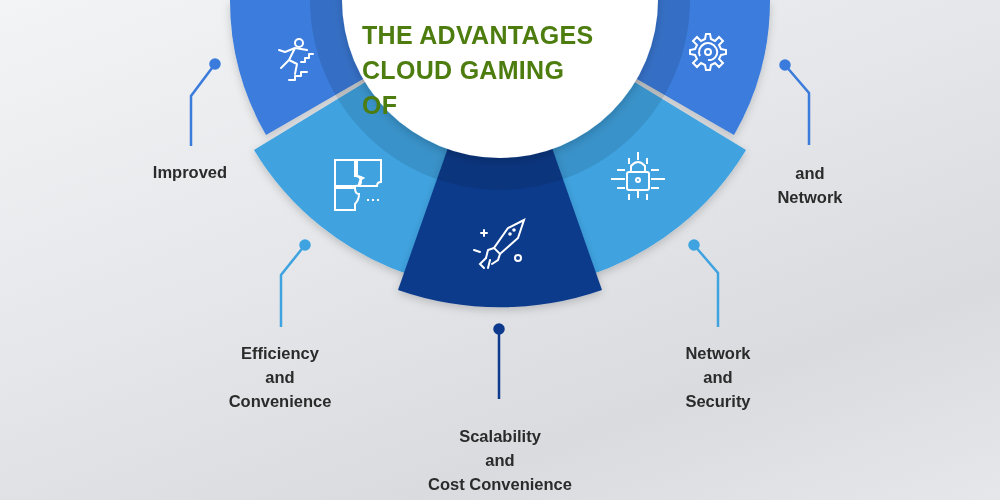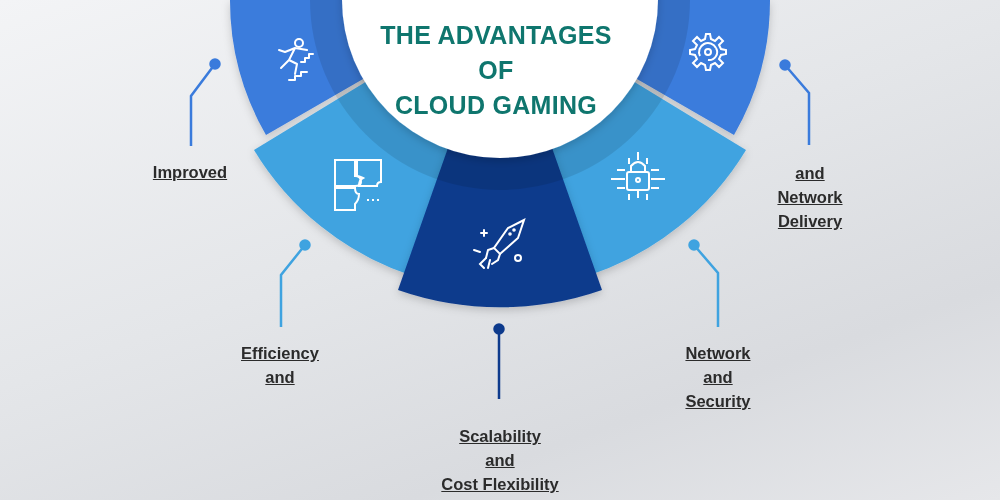--- a/index.html
+++ b/index.html
@@ -3,29 +3,29 @@
   <meta charset="utf-8">
   <style>
     html, body { margin: 0; padding: 0; }
     body {
       width: 1000px; height: 500px; overflow: hidden; position: relative;
       background: linear-gradient(160deg, #f3f4f6 0%, #e4e6e9 45%, #d9dbdf 75%, #e6e7ea 100%);
       font-family: "Liberation Sans", sans-serif;
     }
     #diagram { position: absolute; left: 0; top: 0; }
     .title {
-      position: absolute; left: 346px; width: 300px; top: 18px;
-      text-align: center; color: #0f766e; font-weight: bold;
+      position: absolute; left: 362px; width: 300px; top: 18px;
+      color: #4d7c0f; font-weight: bold;
       font-size: 25px; line-height: 35px; letter-spacing: 0.3px;
     }
     .label {
       position: absolute; text-align: center; color: #2b2b2b;
       font-weight: bold; font-size: 16.5px; line-height: 24px;
     }
-    .label span { display: block; text-decoration: underline; }
+    .label span { display: block; }
   </style>
 </head>
 <body>
 
 <svg id="diagram" width="1000" height="500" viewBox="0 0 1000 500">
   <defs>
     <filter id="shadow" x="-20%" y="-20%" width="140%" height="140%">
       <feDropShadow dx="0" dy="3" stdDeviation="4" flood-color="#000" flood-opacity="0.18"></feDropShadow>
     </filter>
   </defs>
@@ -106,42 +106,42 @@
     <circle cx="694" cy="245" r="4.5" fill="#3fa3e0"></circle>
   </g>
   <g stroke="#3a7bdc" stroke-width="2.5" fill="none">
     <path d="M785,65 L809,93 L809,145"></path>
     <circle cx="785" cy="65" r="4.5" fill="#3a7bdc"></circle>
   </g>
 </svg>
 
 <div class="title">
   <div>THE ADVANTAGES</div>
+  <div>CLOUD GAMING</div>
   <div>OF</div>
-  <div>CLOUD GAMING</div>
 </div>
 
 <div class="label" style="left:120px; width:140px; top:160px;">
   <span>Improved</span>
 </div>
 
 <div class="label" style="left:205px; width:150px; top:341px;">
   <span>Efficiency</span>
   <span>and</span>
+  <span>Convenience</span>
 </div>
 
 <div class="label" style="left:420px; width:160px; top:424px;">
   <span>Scalability</span>
   <span>and</span>
-  <span>Cost Flexibility</span>
+  <span>Cost Convenience</span>
 </div>
 
 <div class="label" style="left:650px; width:136px; top:341px;text-align:center;">
   <span>Network</span>
   <span>and</span>
   <span>Security</span>
 </div>
 
 <div class="label" style="left:750px; width:120px; top:161px;">
   <span>and</span>
   <span>Network</span>
-  <span>Delivery</span>
 </div>
 
 </body></html>

